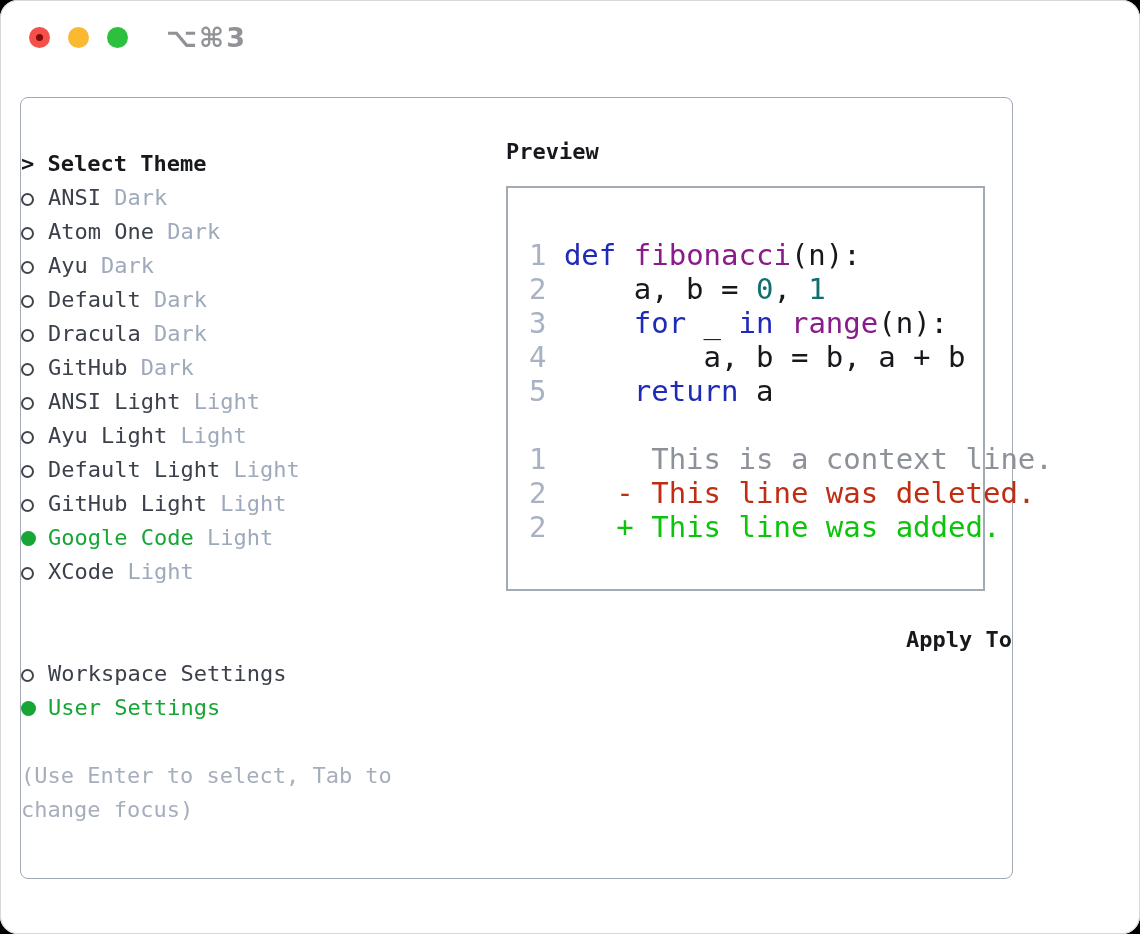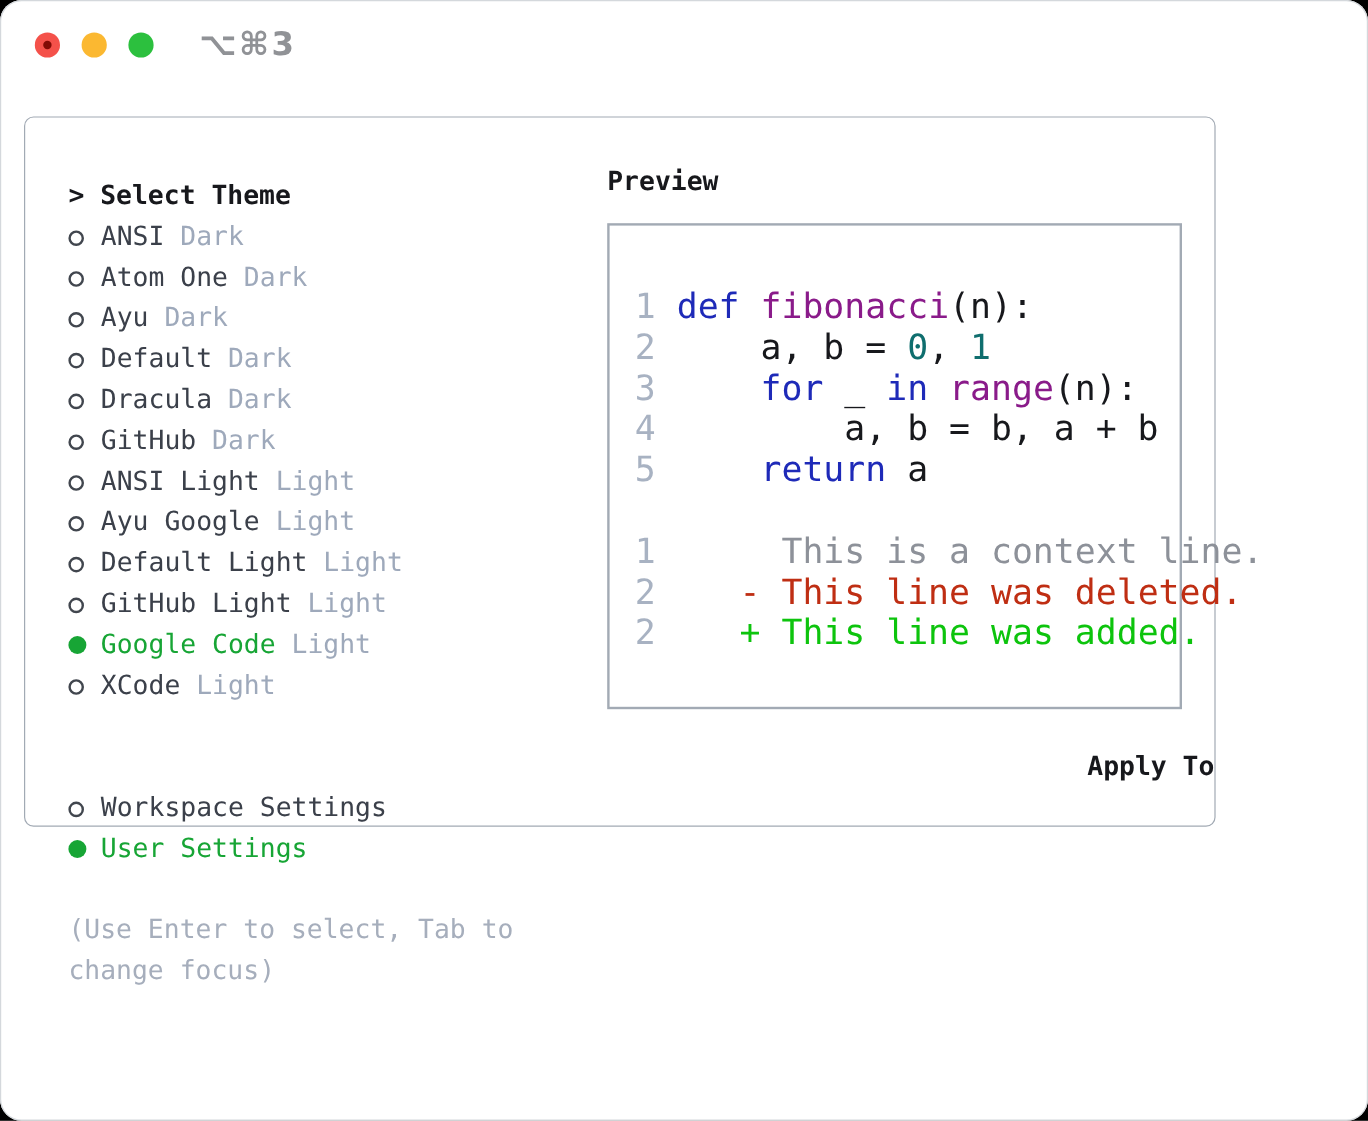--- a/index.html
+++ b/index.html
@@ -17,23 +17,23 @@
   .tl.red{left:29px;background:var(--traffic-red);}
   .tl.yellow{left:68px;background:var(--traffic-yellow);}
   .tl.green{left:107px;background:var(--traffic-green);}
   .tl .dot{position:absolute;left:7px;top:7px;width:7px;height:7px;border-radius:50%;background:var(--traffic-red-dot);}
   .wtitle{
     position:absolute;left:166px;top:22px;font-family:"DejaVu Sans","Liberation Sans",sans-serif;
     font-size:27px;font-weight:bold;color:var(--title-gray);letter-spacing:2px;
   }
   
   .panel{
-    position:absolute;left:20px;top:97px;width:993px;height:592px;
+    position:absolute;left:20px;top:97px;width:993px;height:782px;
     border:1.5px solid var(--border-gray);border-radius:8px;box-sizing:border-box;
-    padding:49px 0 0 36px;font-size:22px;color:var(--item-text);
+    padding:49px 0 0 0;font-size:22px;color:var(--item-text);
   }
   .row{height:34px;line-height:34px;white-space:pre;}
   .header{font-weight:bold;color:var(--text-dark);}
   .hmarker{display:inline-block;width:2ch;}
   .indent2{padding-left:2ch;font-weight:bold;color:var(--text-dark);text-align:right;}
   .spacer{height:34px;}
   .bullet{
     display:inline-block;width:13px;height:13px;border-radius:50%;box-sizing:border-box;
     border:2px solid #41464e;margin-right:14px;vertical-align:-1px;background:transparent;
   }
@@ -74,21 +74,21 @@
     <div>
       <div class="row header"><span class="hmarker">&gt;</span><span>Select Theme</span></div>
       <div id="theme-list">
           <div class="row"><span class="bullet"></span><span class="iname">ANSI</span><span class="variant">Dark</span></div>
           <div class="row"><span class="bullet"></span><span class="iname">Atom One</span><span class="variant">Dark</span></div>
           <div class="row"><span class="bullet"></span><span class="iname">Ayu</span><span class="variant">Dark</span></div>
           <div class="row"><span class="bullet"></span><span class="iname">Default</span><span class="variant">Dark</span></div>
           <div class="row"><span class="bullet"></span><span class="iname">Dracula</span><span class="variant">Dark</span></div>
           <div class="row"><span class="bullet"></span><span class="iname">GitHub</span><span class="variant">Dark</span></div>
           <div class="row"><span class="bullet"></span><span class="iname">ANSI Light</span><span class="variant">Light</span></div>
-          <div class="row"><span class="bullet"></span><span class="iname">Ayu Google</span><span class="variant">Light</span></div>
+          <div class="row"><span class="bullet"></span><span class="iname">Ayu Light</span><span class="variant">Light</span></div>
           <div class="row"><span class="bullet"></span><span class="iname">Default Light</span><span class="variant">Light</span></div>
           <div class="row"><span class="bullet"></span><span class="iname">GitHub Light</span><span class="variant">Light</span></div>
           <div class="row sel"><span class="bullet"></span><span class="iname">Google Code</span><span class="variant">Light</span></div>
           <div class="row"><span class="bullet"></span><span class="iname">XCode</span><span class="variant">Light</span></div>
         </div>
       <div class="spacer"></div>
       <div class="row indent2"><span>Apply To</span></div>
       <div id="apply-list">
           <div class="row"><span class="bullet"></span><span class="iname">Workspace Settings</span></div>
           <div class="row sel"><span class="bullet"></span><span class="iname">User Settings</span></div>

